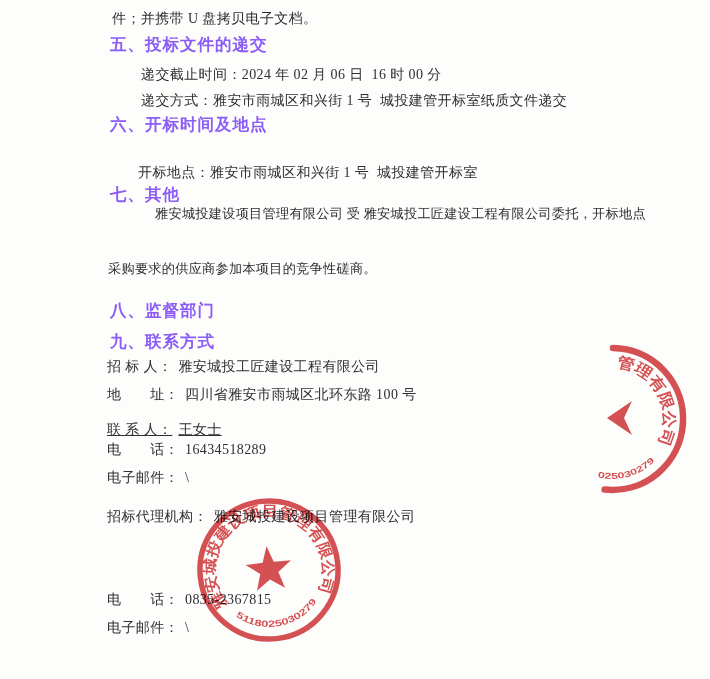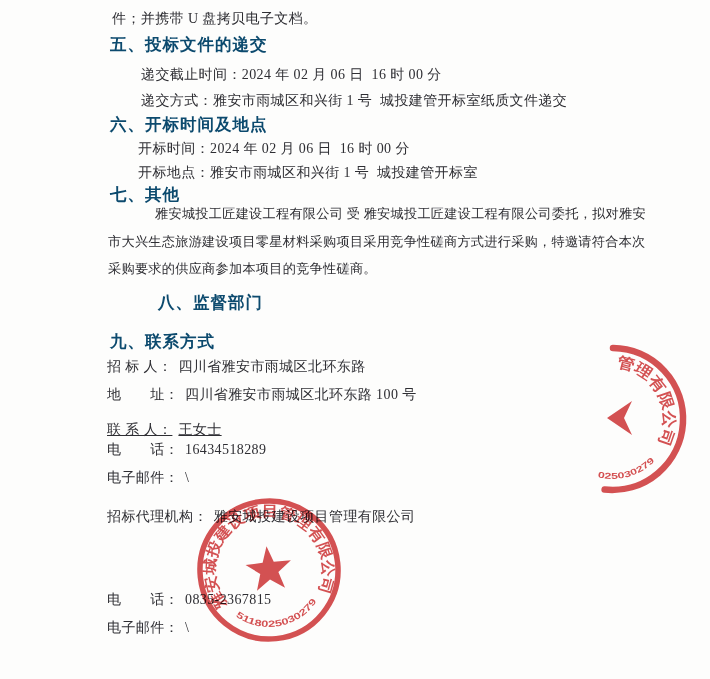--- a/index.html
+++ b/index.html
@@ -18,21 +18,21 @@
     font-size:14px;
     letter-spacing:0.4px;
     line-height:18px;
   }
   .heading{
     position:absolute;
     white-space:pre;
     font-weight:bold;
     font-size:16.5px;
     letter-spacing:1px;
-    color:#0c4a6e;
+    color:#8b5cf6;
     font-family:"Liberation Sans","DejaVu Sans",sans-serif;
   }
   .para-line{
     position:absolute;
     white-space:pre;
     font-size:13.2px;
     letter-spacing:0.25px;
   }
   .row{
     position:absolute;
@@ -57,33 +57,31 @@
 
 <div class="page">
 
   <div class="line" style="top:10px;left:112px;">件；并携带 U 盘拷贝电子文档。</div>
 
   <div class="heading" style="top:34px;left:110px;">五、投标文件的递交</div>
   <div class="line" style="top:66px;left:141px;">递交截止时间：2024 年 02 月 06 日  16 时 00 分</div>
   <div class="line" style="top:92px;left:141px;">递交方式：雅安市雨城区和兴街 1 号  城投建管开标室纸质文件递交</div>
 
   <div class="heading" style="top:114px;left:110px;">六、开标时间及地点</div>
-  <div class="line" style="top:140px;left:138px;">开标时间：2024 年 02 月 06 日  16 时 00 分</div>
   <div class="line" style="top:164px;left:138px;">开标地点：雅安市雨城区和兴街 1 号  城投建管开标室</div>
 
   <div class="heading" style="top:184px;left:110px;">七、其他</div>
-  <div class="para-line" style="top:205px;left:155px;">雅安城投工匠建设工程有限公司 受 雅安城投工匠建设工程有限公司委托，拟对雅安</div>
-  <div class="para-line" style="top:233px;left:108px;">市大兴生态旅游建设项目零星材料采购项目采用竞争性磋商方式进行采购，特邀请符合本次</div>
+  <div class="para-line" style="top:205px;left:155px;">雅安城投建设项目管理有限公司 受 雅安城投工匠建设工程有限公司委托，开标地点</div>
   <div class="para-line" style="top:260px;left:108px;">采购要求的供应商参加本项目的竞争性磋商。</div>
 
-  <div class="heading" style="top:292px;left:110px;margin-left:48px;">八、监督部门</div>
+  <div class="heading" style="top:300px;left:110px;">八、监督部门</div>
 
   <div class="heading" style="top:331px;left:110px;">九、联系方式</div>
 
-  <div class="row" style="top:358px;left:107px;"><span>招 标 人：</span><span class="val">四川省雅安市雨城区北环东路</span></div>
+  <div class="row" style="top:358px;left:107px;"><span>招 标 人：</span><span class="val">雅安城投工匠建设工程有限公司</span></div>
   <div class="row" style="top:386px;left:107px;"><span>地　　址：</span><span class="val">四川省雅安市雨城区北环东路 100 号</span></div>
   <div class="row" style="top:421px;left:107px;text-decoration:underline;"><span>联 系 人：</span><span class="val">王女士</span></div>
   <div class="row" style="top:441px;left:107px;"><span>电　　话：</span><span class="val">16434518289</span></div>
   <div class="row" style="top:469px;left:107px;"><span>电子邮件：</span><span class="val">\</span></div>
 
   <div class="row" style="top:508px;left:107px;"><span>招标代理机构：</span><span class="val">雅安城投建设项目管理有限公司</span></div>
   <div class="row" style="top:591px;left:107px;"><span>电　　话：</span><span class="val">0835-2367815</span></div>
   <div class="row" style="top:619px;left:107px;"><span>电子邮件：</span><span class="val">\</span></div>
 
   <svg class="seal-layer" width="710" height="679" viewBox="0 0 710 679">

